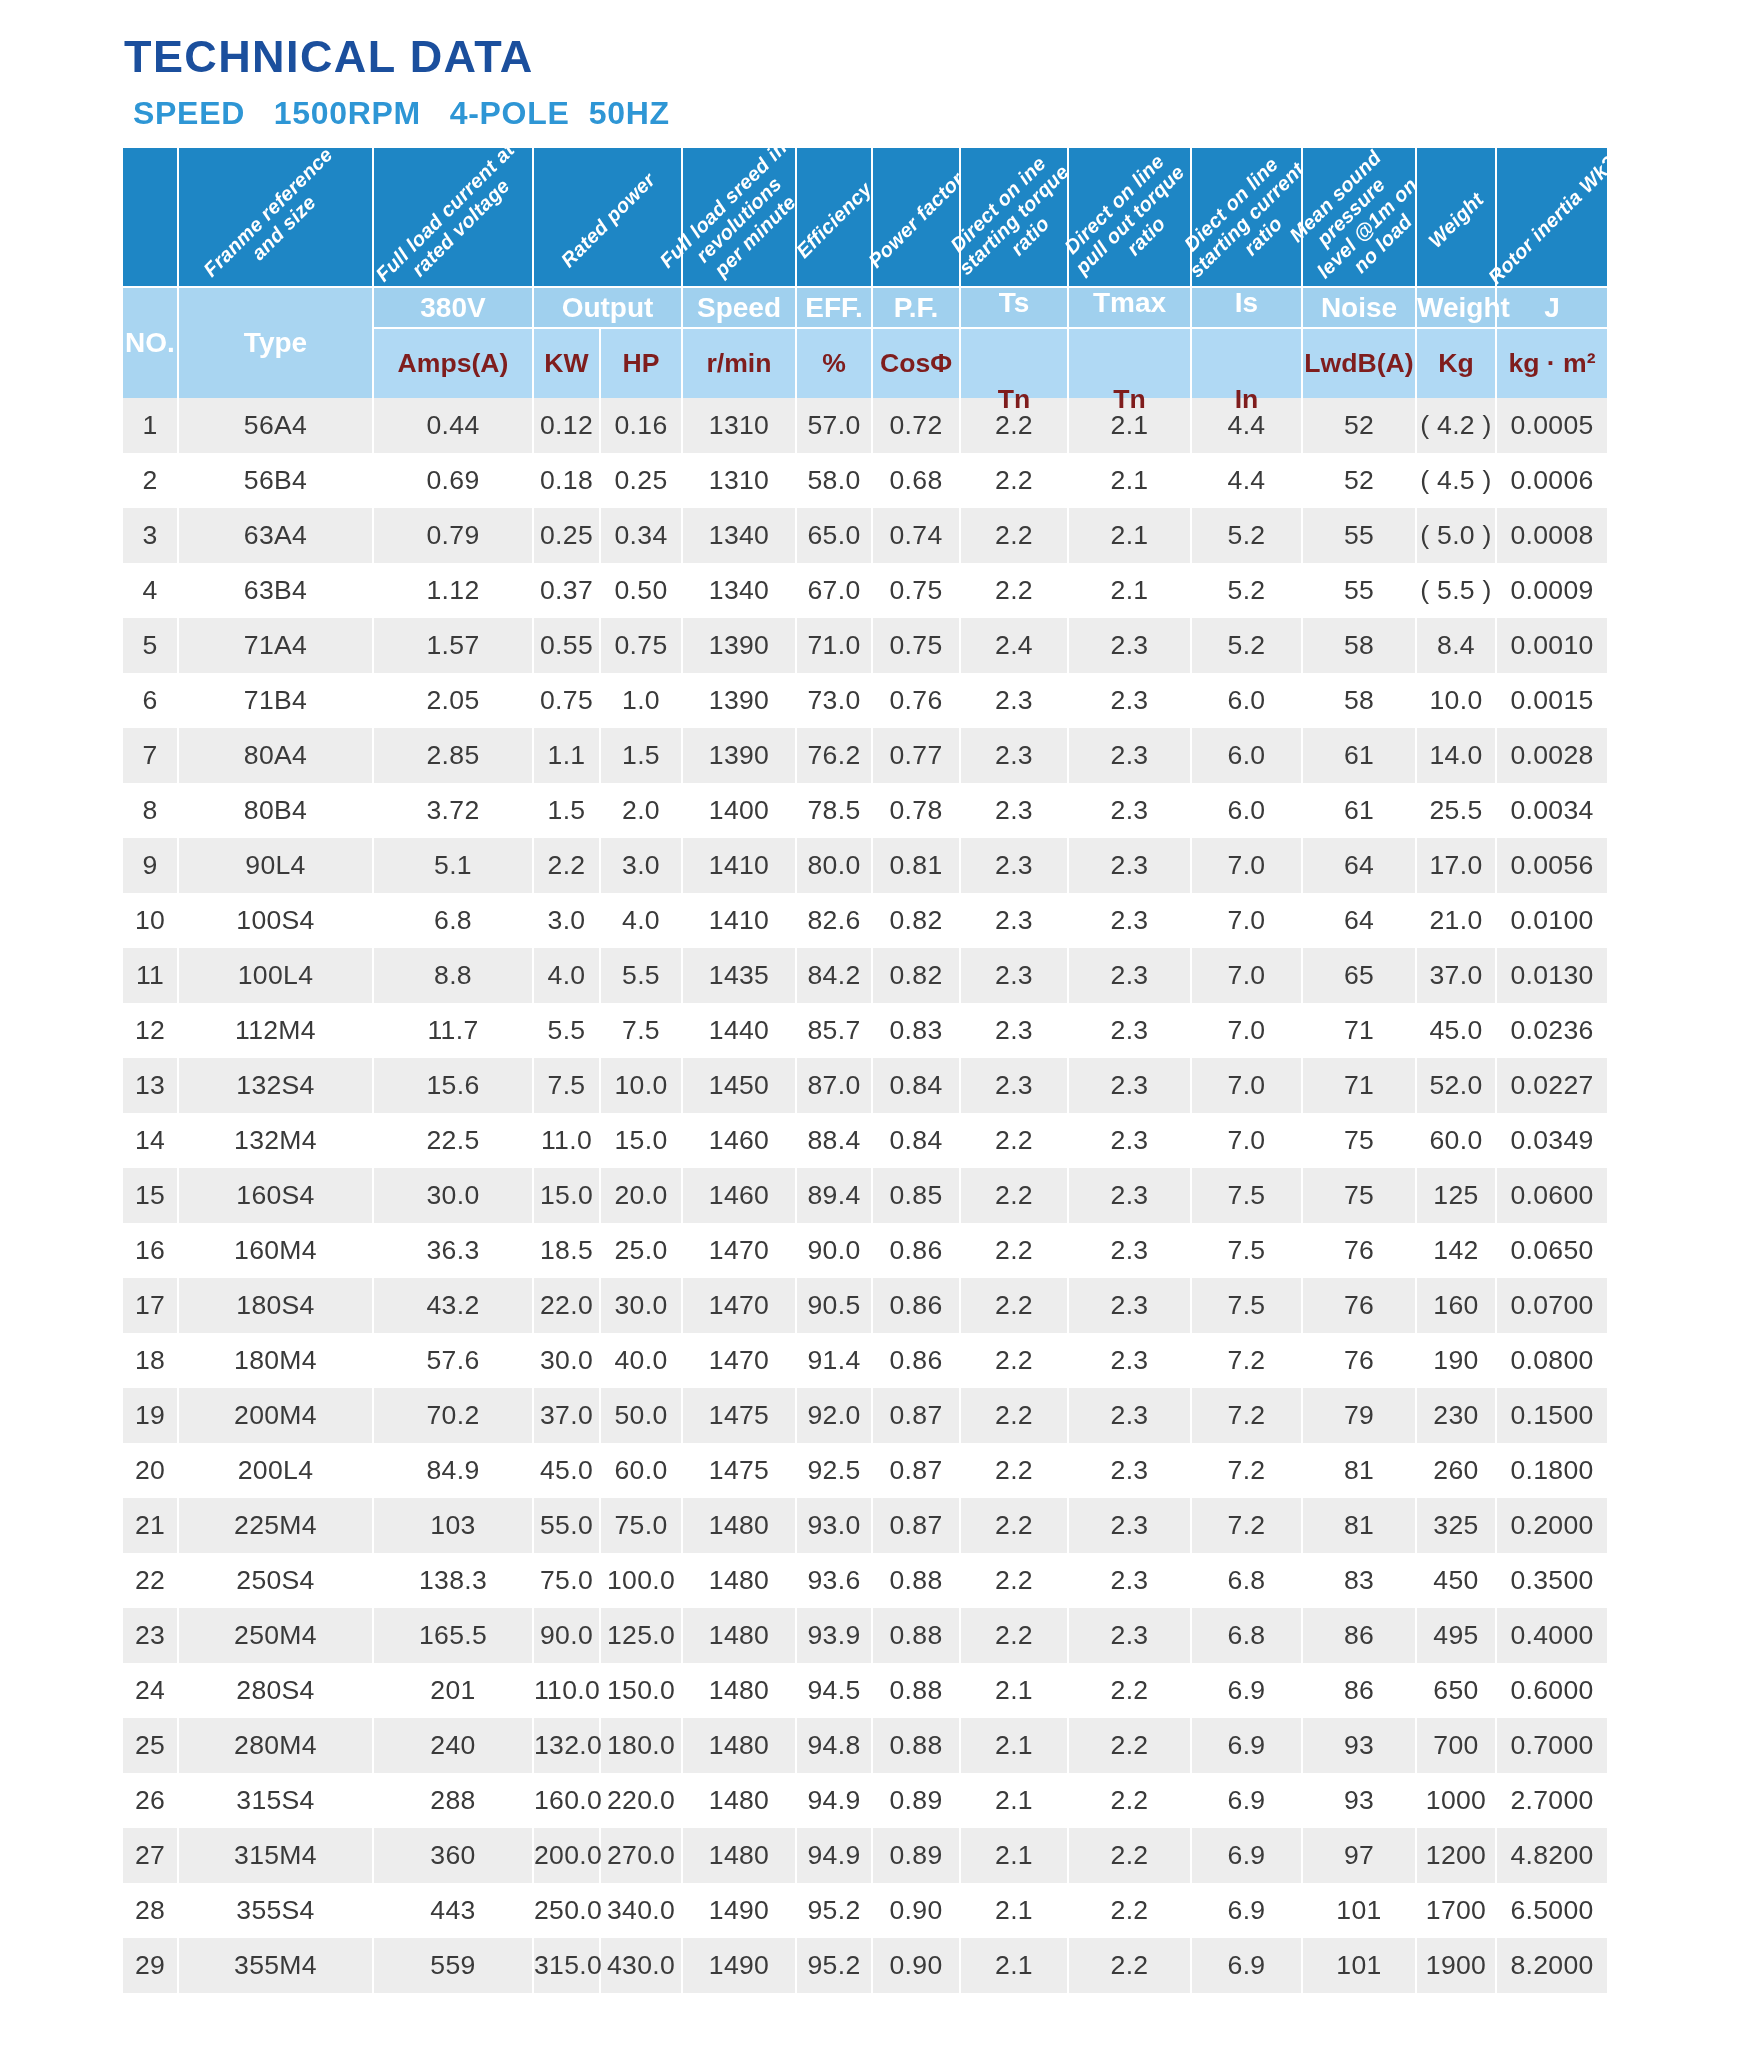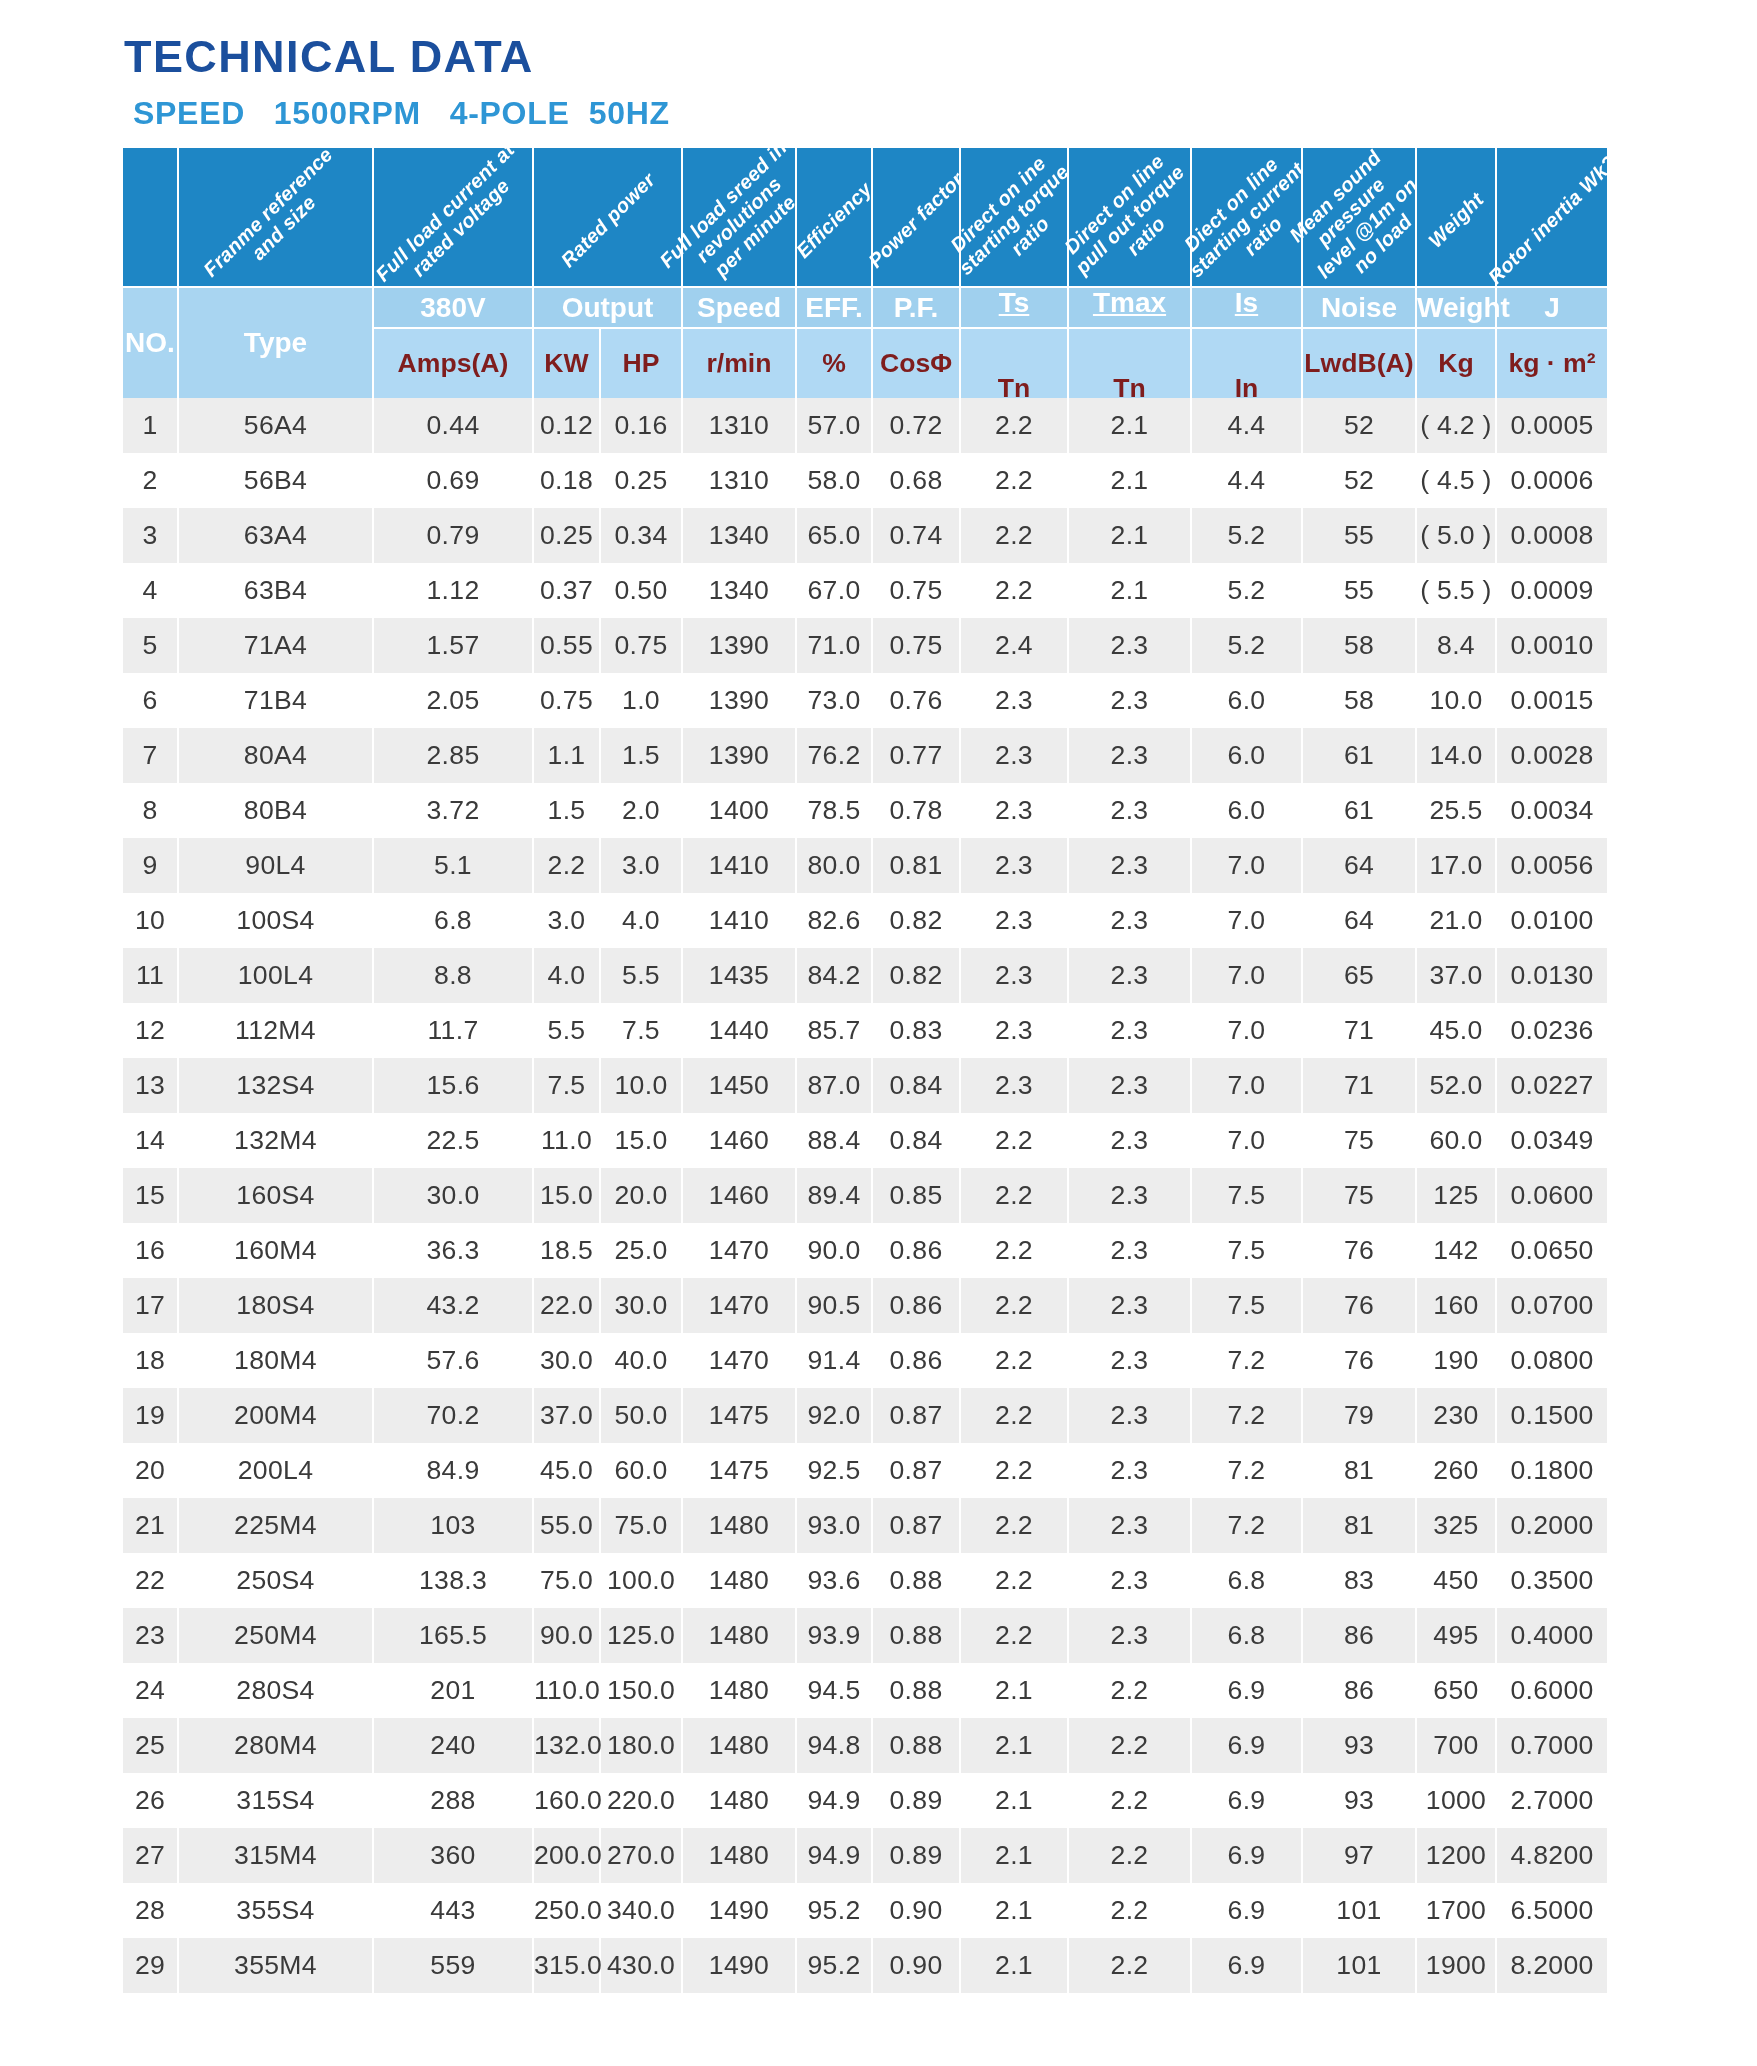--- a/index.html
+++ b/index.html
@@ -77,22 +77,22 @@
     height:auto;
     margin-top:40px;
   }
   
   tr.unit-row th{
     height:45px;
     background:var(--band-blue-light);
     color:#7f1d1d;font-size:26.6px;font-weight:bold;
     border-bottom:0;
   }
-  .shift-up{position:relative;top:-4.2px;display:inline-block;text-decoration:underline;}
-  .shift-down{position:relative;top:6px;display:inline-block;margin-top:38px;}
+  .shift-up{position:relative;top:-4.2px;display:inline-block;}
+  .shift-down{position:relative;top:17px;display:inline-block;margin-top:38px;}
   
   tbody td{
     height:55px;
     font-size:26.6px;
     color:var(--text-dark);
     background:#ffffff;
     letter-spacing:0.3px;
   }
   tbody tr:nth-child(odd) td{background:var(--row-stripe);}
 </style>

